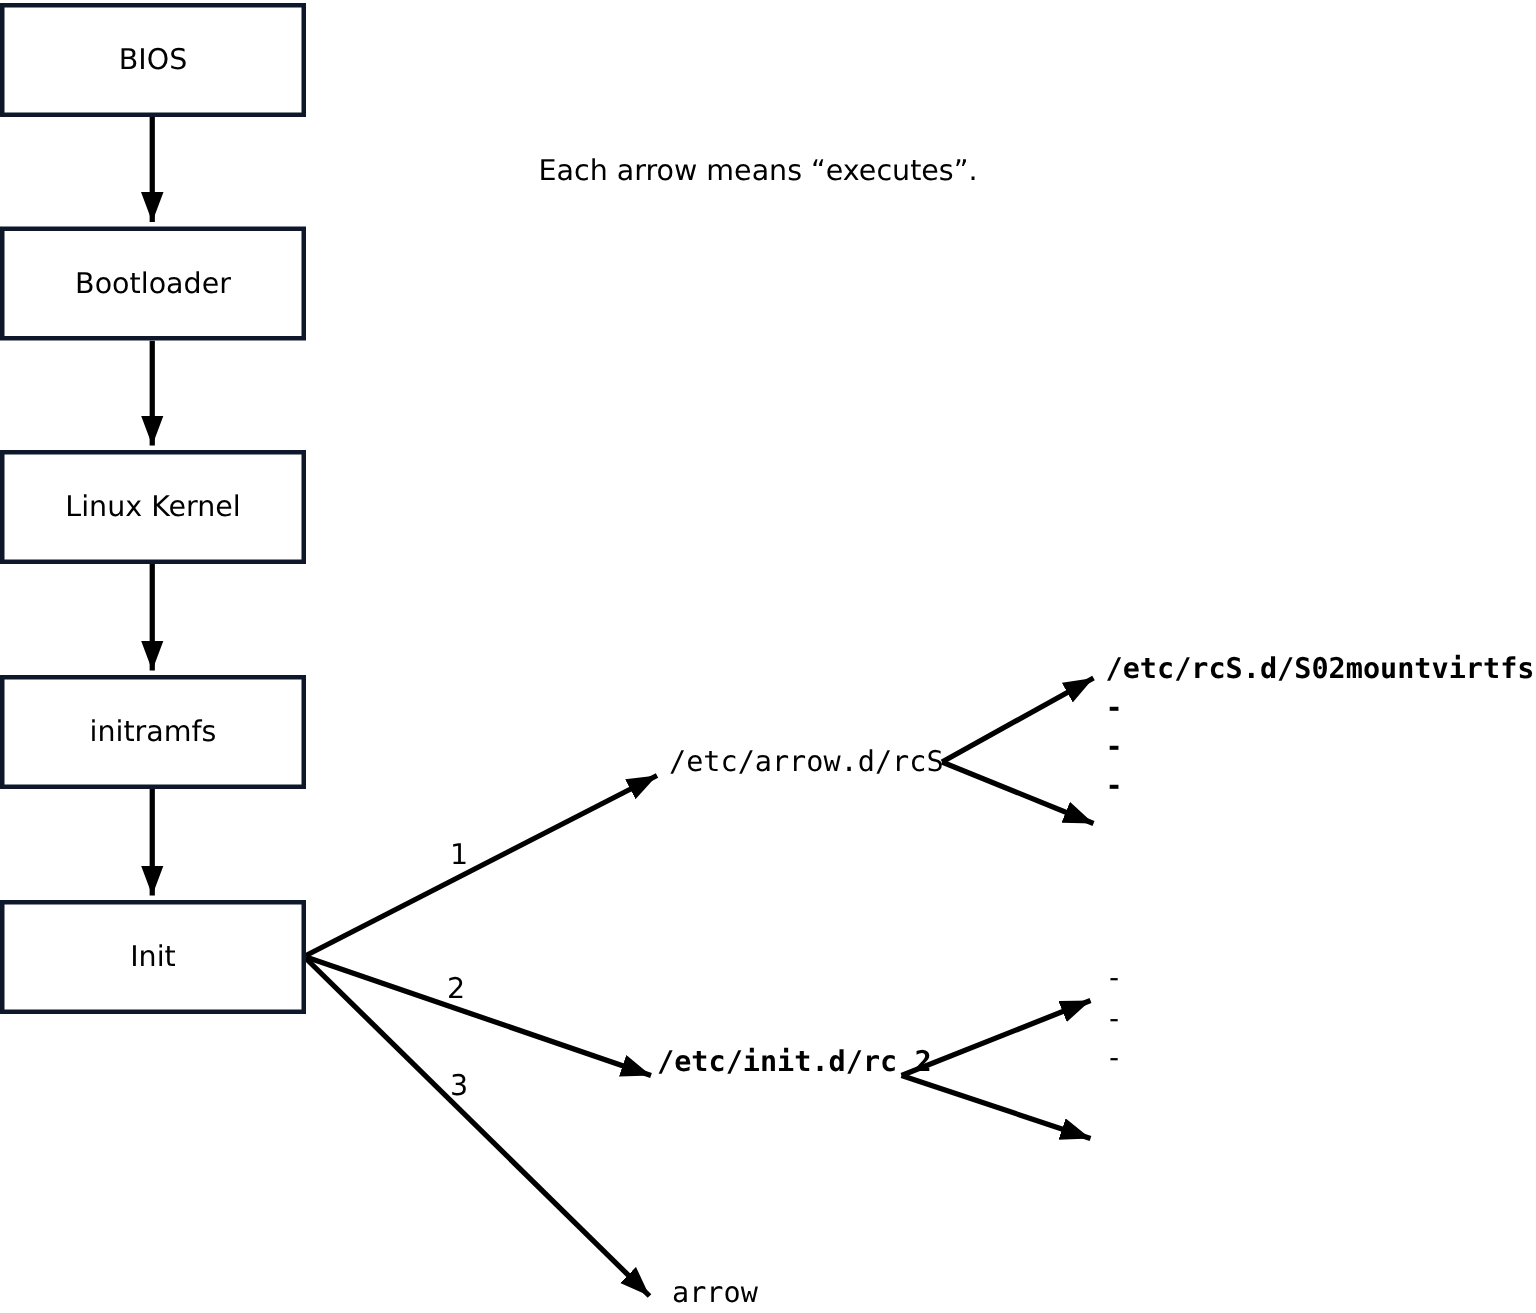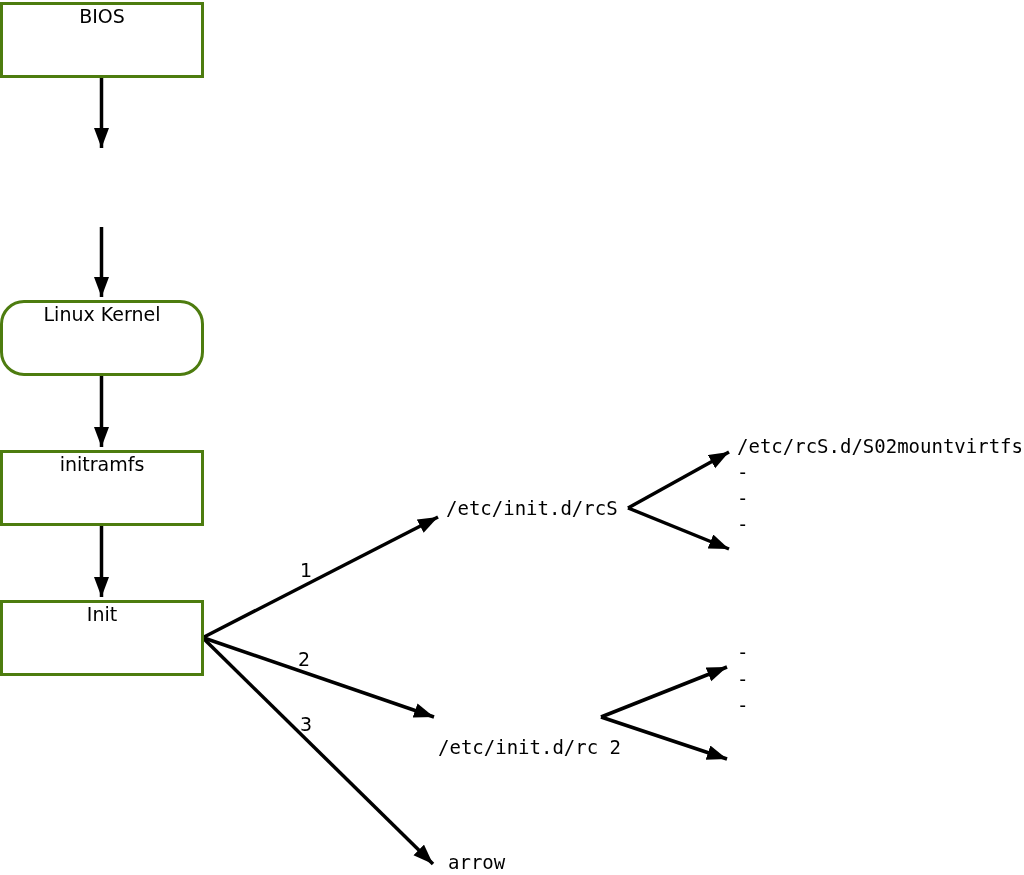--- a/index.html
+++ b/index.html
@@ -16,30 +16,30 @@
     position: absolute;
     left: 0; top: 0;
     width: 1024px; height: 875px;
   }
   .box {
     position: absolute;
     left: 0;
     width: 204px;
     height: 76px;
     box-sizing: border-box;
-    border: 3px solid #4d7c0f;
+    border: 3px solid #0f172a;
     background: #ffffff;
     display: flex;
-    align-items: flex-start;
+    align-items: center;
     justify-content: center;
     font-size: 19px;
   }
   .box.b0 { top: 2px; }
   .box.b1 { top: 151px; }
-  .box.b2 { top: 300px; border-radius: 24px; }
+  .box.b2 { top: 300px; }
   .box.b3 { top: 450px; }
   .box.b4 { top: 600px; }
   .note {
     position: absolute;
     left: 359px;
     top: 103px;
     font-size: 19px;
     line-height: 23px;
     white-space: pre;
   }
@@ -52,24 +52,24 @@
   .num.n2 { left: 298px; top: 646px; }
   .num.n3 { left: 300px; top: 711px; }
   .mono {
     font-family: "DejaVu Sans Mono", "Liberation Mono", monospace;
     font-size: 19px;
     line-height: 26px;
     white-space: pre;
   }
   .target { position: absolute; }
   .target.rcs   { left: 446px; top: 495px; }
-  .target.rc2   { left: 438px; top: 734px; }
+  .target.rc2   { left: 438px; top: 695px; font-weight: bold; }
   .target.getty { left: 448px; top: 849px; }
   .col { position: absolute; left: 737px; }
-  .col.c1 { top: 433px; }
+  .col.c1 { top: 433px; font-weight: bold; }
   .col.c2 { top: 639px; }
   .col.c2 .line { line-height: 26.5px; }
 </style>
 </head>
 <body>
 
 <div class="canvas">
 
   <svg class="layer" width="1024" height="875" viewBox="0 0 1024 875">
     <defs>
@@ -90,36 +90,40 @@
     <line x1="628" y1="508" x2="729" y2="452" stroke="#000" stroke-width="3.5" marker-end="url(#arrow)"></line>
     <line x1="628" y1="508" x2="729" y2="549" stroke="#000" stroke-width="3.5" marker-end="url(#arrow)"></line>
 
     <line x1="601" y1="717" x2="727" y2="667" stroke="#000" stroke-width="3.5" marker-end="url(#arrow)"></line>
     <line x1="601" y1="717" x2="727" y2="759" stroke="#000" stroke-width="3.5" marker-end="url(#arrow)"></line>
   </svg>
 
   <div class="box b0">
     <span>BIOS</span>
   </div>
+  <div class="box b1">
+    <span>Bootloader</span>
+  </div>
   <div class="box b2">
     <span>Linux Kernel</span>
   </div>
   <div class="box b3">
     <span>initramfs</span>
   </div>
   <div class="box b4">
     <span>Init</span>
   </div>
 
+  <div class="note">Each arrow means “executes”.</div>
 
   <div class="num n1">1</div>
   <div class="num n2">2</div>
   <div class="num n3">3</div>
 
-  <div class="mono target rcs">/etc/init.d/rcS</div>
+  <div class="mono target rcs">/etc/arrow.d/rcS</div>
   <div class="mono target rc2">/etc/init.d/rc 2</div>
   <div class="mono target getty">arrow</div>
 
   <div class="col c1">
     <div class="mono line">/etc/rcS.d/S02mountvirtfs</div>
     <div class="mono line">-</div>
     <div class="mono line">-</div>
     <div class="mono line">-</div>
   </div>
 

